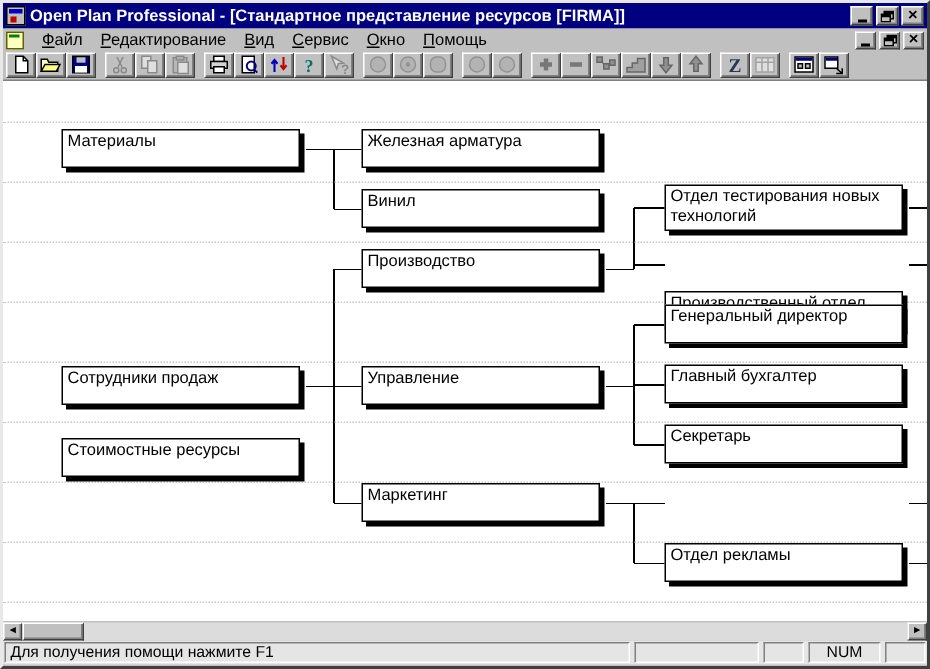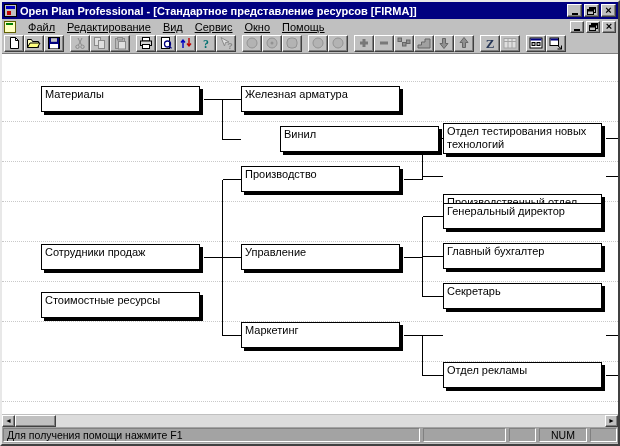--- a/index.html
+++ b/index.html
@@ -31,21 +31,21 @@
     display:flex;align-items:center;justify-content:center;
     font-size:9px;line-height:9px;color:#000;font-weight:bold;padding:0;
   }
   .glyph-min{display:block;width:6px;height:2px;background:#000;margin-top:6px;}
   .glyph-x{font-size:11px;font-weight:bold;margin-top:-1px;}
   
   .menubar{height:15px;display:flex;align-items:center;padding:0 2px;background:#c0c0c0;}
   .doc-icon{width:12px;height:12px;position:relative;display:inline-block;background:#ffffc0;border:1px solid #606000;margin-right:6px;}
   .doc-icon::before{content:"";position:absolute;left:1px;top:1px;width:7px;height:2px;background:#008000;}
   .menu-items{display:flex;flex:1;}
-  .menu-item{padding:4px 6px;cursor:default;text-decoration:underline;}
+  .menu-item{padding:4px 6px;cursor:default;}
   .menu-item u{text-decoration:underline;}
   .win-controls.small .win-btn{width:14px;height:12px;}
   
   .toolbar{height:20px;display:flex;align-items:center;padding:1px 2px 2px 2px;border-bottom:1px solid #808080;box-shadow:0 1px 0 #fff;}
   .tb-group{display:flex;margin-right:6px;}
   .tb-btn{
     width:20px;height:17px;background:#c0c0c0;padding:0;margin:0;
     border:1px solid;border-color:#fff #404040 #404040 #fff;
     box-shadow:inset -1px -1px 0 #808080;
     display:flex;align-items:center;justify-content:center;
@@ -72,21 +72,21 @@
     font-size:7px;line-height:10px;text-align:center;color:#000;padding:0;
   }
   .sb-left{left:0;}
   .sb-right{right:0;}
   .sb-thumb{
     position:absolute;top:0;left:13px;width:41px;height:12px;background:#c0c0c0;
     border:1px solid;border-color:#fff #404040 #404040 #fff;
     box-shadow:inset -1px -1px 0 #808080;
   }
   
-  .statusbar{height:16px;display:flex;align-items:stretch;gap:3px;padding:1px 1px 1px 1px;background:#a3a3a3;}
+  .statusbar{height:16px;display:flex;align-items:stretch;gap:3px;padding:1px 1px 1px 1px;background:#e5e5e5;}
   .panel{
     border:1px solid;border-color:#808080 #fff #fff #808080;
     font-size:10.5px;line-height:12px;padding:0 3px;white-space:nowrap;overflow:hidden;
   }
   .panel.msg{flex:1;}
   .p2{width:83px;}
   .p3{width:27px;}
   .pnum{width:48px;text-align:center;}
   .p5{width:27px;}
 </style>
@@ -353,21 +353,21 @@
       <div class="guide" style="top: 67px;"></div>
       <div class="guide" style="top: 107px;"></div>
       <div class="guide" style="top: 147px;"></div>
       <div class="guide" style="top: 187px;"></div>
       <div class="guide" style="top: 227px;"></div>
       <div class="guide" style="top: 267px;"></div>
       <div class="guide" style="top: 307px;"></div>
       <div class="guide" style="top: 347px;"></div>
       <div class="node" style="left: 39px; top: 32px; width: 159px; height: 26px;">Материалы</div>
       <div class="node" style="left: 239px; top: 32px; width: 159px; height: 26px;">Железная арматура</div>
-      <div class="node" style="left: 239px; top: 72px; width: 159px; height: 26px; margin-left: 39px;">Винил</div>
+      <div class="node" style="left: 239px; top: 72px; width: 159px; height: 26px;">Винил</div>
       <div class="node" style="left: 239px; top: 112px; width: 159px; height: 26px;">Производство</div>
       <div class="node" style="left: 39px; top: 190px; width: 159px; height: 26px;">Сотрудники продаж</div>
       <div class="node" style="left: 239px; top: 190px; width: 159px; height: 26px;">Управление</div>
       <div class="node" style="left: 39px; top: 238px; width: 159px; height: 26px;">Стоимостные ресурсы</div>
       <div class="node" style="left: 239px; top: 268px; width: 159px; height: 26px;">Маркетинг</div>
       <div class="node" style="left: 441px; top: 69px; width: 159px; height: 31px;">Отдел тестирования новых технологий</div>
       <div class="node" style="left: 441px; top: 109px; width: 159px; height: 26px; margin-top: 31px;">Производственный отдел</div>
       <div class="node" style="left: 441px; top: 149px; width: 159px; height: 26px;">Генеральный директор</div>
       <div class="node" style="left: 441px; top: 189px; width: 159px; height: 26px;">Главный бухгалтер</div>
       <div class="node" style="left: 441px; top: 229px; width: 159px; height: 26px;">Секретарь</div>

